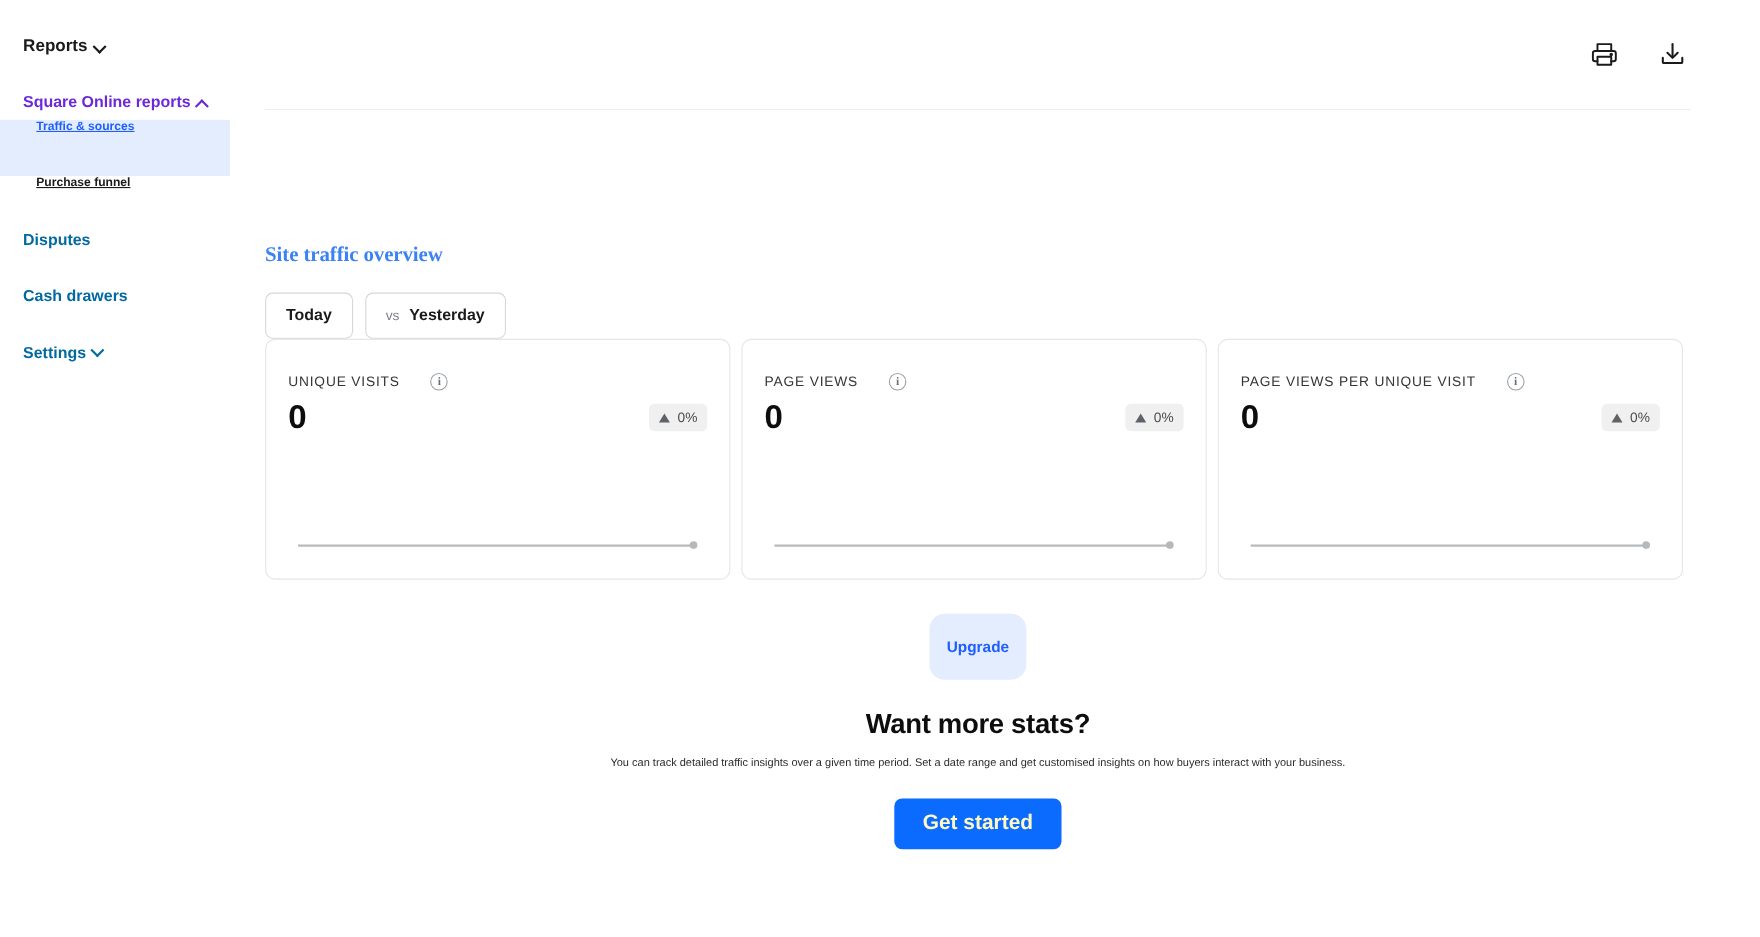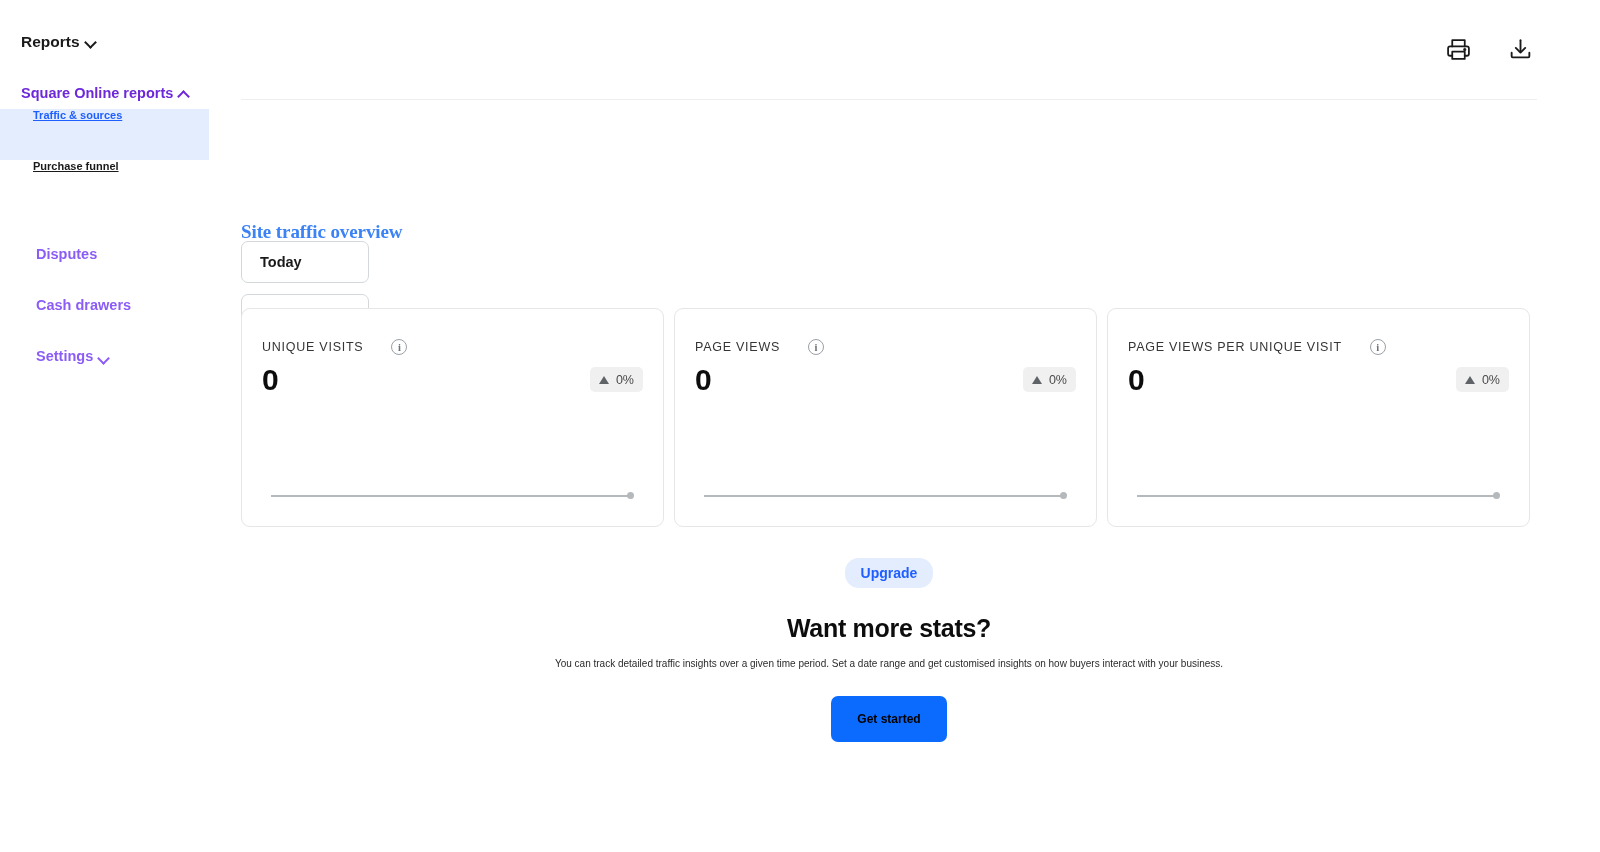--- a/index.html
+++ b/index.html
@@ -93,26 +93,26 @@
     text-decoration: underline;
   }
   .side-sub.active {
     background: #e3edfe;
     color: #1f5eff;
   }
 
   .side-item {
     height: 51px;
     display: flex;
-    align-items: flex-end;
+    align-items: flex-start;
     gap: 6px;
-    padding-left: 36px;
+    padding-left: 21px;
     font-size: 14.5px;
     font-weight: 700;
-    color: #8b5cf6;
+    color: #0369a1;
     cursor: pointer;
   }
 
   
   .main {
     position: absolute;
     left: 209px;
     top: 0;
     width: 1391px;
     height: 852px;
@@ -181,24 +181,23 @@
     font-size: 19px;
     font-weight: 700;
     color: #3b82f6;
     letter-spacing: -0.1px;
     font-family: Liberation Serif, serif;
   }
 
   .range-row {
     position: absolute;
     left: 32px;
-    top: 241px;
+    top: 266px;
     display: flex;
     gap: 11px;
-    flex-direction: column;
   }
   .pill {
     border: 1px solid #d5d8db;
     border-radius: 7px;
     height: 42px;
     display: flex;
     align-items: center;
     padding: 0 18px;
     gap: 9px;
     background: #fff;
@@ -324,42 +323,42 @@
     width: 1296px;
     text-align: center;
   }
   .badge {
     display: inline-block;
     background: #e3edfe;
     color: #1f5eff;
     font-size: 14px;
     font-weight: 700;
     border-radius: 14px;
-    padding: 7px 16px;
+    padding: 22px 16px;
     cursor: pointer;
   }
   .promo-title {
     margin-top: 26px;
     font-size: 25px;
     font-weight: 700;
     color: #0d0d0d;
     letter-spacing: -0.3px;
   }
   .promo-desc {
     margin-top: 15px;
     font-size: 10px;
     color: #2b2b2b;
     font-weight: 400;
   }
   .cta {
     margin-top: 27px;
     display: inline-block;
     background: #0b6bff;
-    color: #000000;
-    font-size: 12px;
+    color: #fef9c3;
+    font-size: 19px;
     font-weight: 700;
     border: none;
     border-radius: 7px;
     padding: 0 26px;
     height: 46px;
     line-height: 46px;
     cursor: pointer;
     font-family: "Liberation Sans", sans-serif;
   }
 </style>

